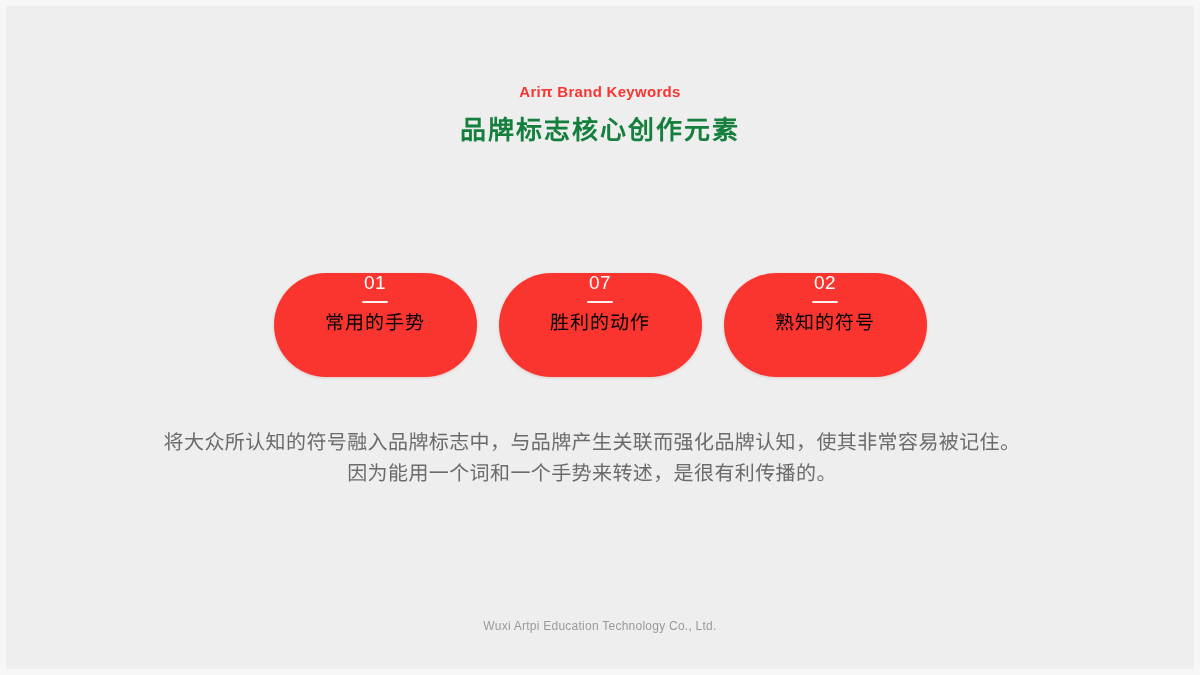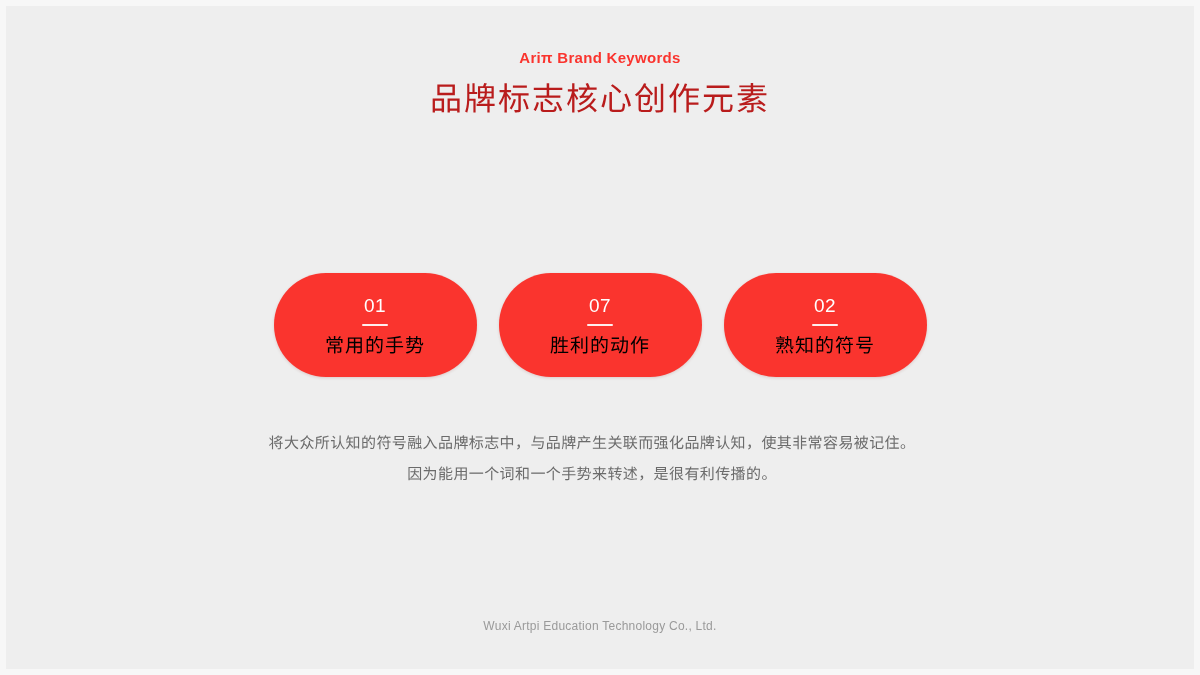--- a/index.html
+++ b/index.html
@@ -22,40 +22,40 @@
     height: 675px;
     background: #eeeeee;
     border: 6px solid #f7f7f7;
     display: flex;
     flex-direction: column;
     align-items: center;
   }
 
   
   .header {
-    margin-top: 44px;
+    margin-top: 78px;
     text-align: center;
     user-select: none;
   }
 
   .eyebrow {
     font-size: 15px;
     font-weight: 700;
     letter-spacing: 0.3px;
     color: #fa342e;
     line-height: 1;
     margin: 0;
   }
 
   .title {
     margin: 16px 0 0 0;
-    font-size: 32px;
-    font-weight: 400;
+    font-size: 26px;
+    font-weight: 700;
     letter-spacing: 2px;
-    color: #b91c1c;
+    color: #15803d;
     line-height: 1.18;
   }
 
   
   .cards {
     position: absolute;
     top: 267px;
     left: 0;
     right: 0;
     display: flex;
@@ -64,21 +64,20 @@
   }
 
   .card {
     width: 203px;
     height: 104px;
     background: #fa342e;
     border-radius: 52px / 52px;
     display: flex;
     flex-direction: column;
     align-items: center;
-    justify-content: center;
     box-shadow: 0 1px 3px rgba(140, 40, 35, 0.18);
   }
 
   .card-number {
     font-size: 19px;
     font-weight: 400;
     color: #ffffff;
     line-height: 1;
     letter-spacing: 0.5px;
   }
@@ -101,23 +100,24 @@
   }
 
   
   .description {
     position: absolute;
     top: 421px;
     left: 0;
     right: 16px;
     text-align: center;
     color: #6b6b6b;
-    font-size: 15px;
+    font-size: 20px;
     line-height: 31px;
     letter-spacing: 0.4px;
+    font-family: Liberation Serif, serif;
   }
 
   .description p {
     margin: 0;
   }
 
   
   .footer {
     position: absolute;
     top: 613px;

